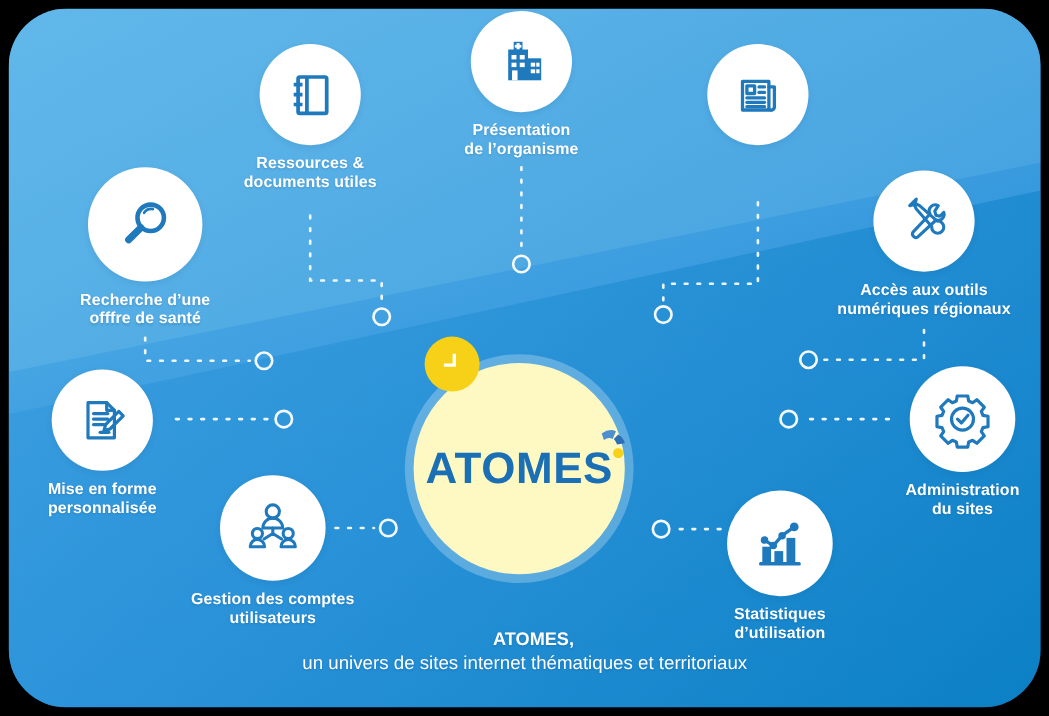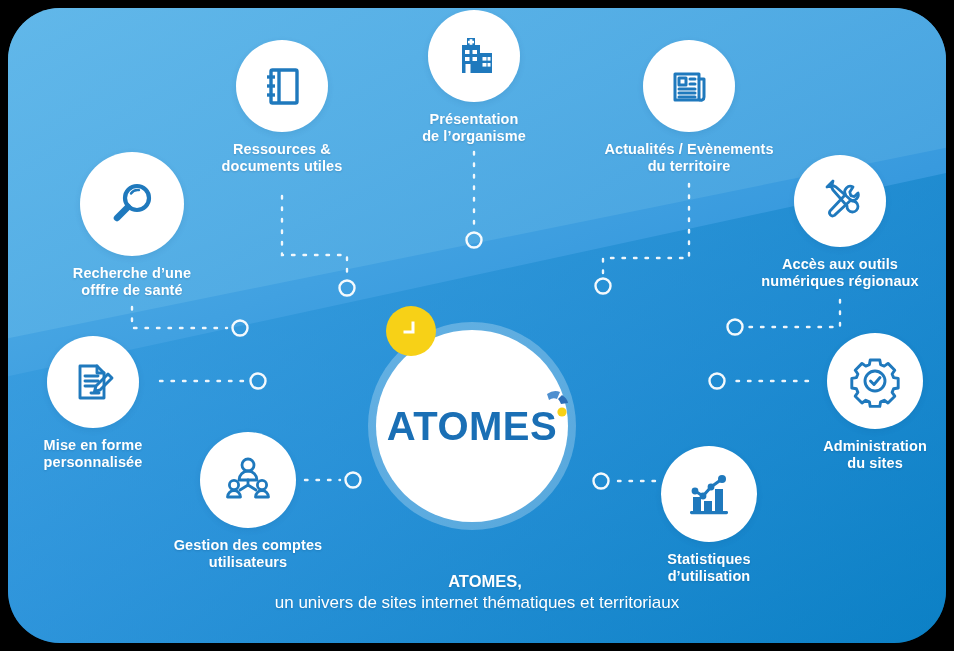--- a/index.html
+++ b/index.html
@@ -43,21 +43,21 @@
     font-size:14.5px;line-height:1.18;font-weight:600;
     letter-spacing:.1px;text-shadow:0 1px 2px rgba(0,50,90,.20);
     white-space:pre-line;
   }
   #centerHalo{
     position:absolute;left:368px;top:322px;width:208px;height:208px;
     border-radius:50%;background:rgba(255,255,255,.26);
   }
   #centerDisc{
     position:absolute;left:376px;top:330px;width:192px;height:192px;
-    border-radius:50%;background:#ffffff;
+    border-radius:50%;background:#fef9c3;
     display:flex;align-items:center;justify-content:center;
   }
   #logoWrap{position:relative;display:flex;align-items:center;}
   #logoText{
     font-size:40px;font-weight:700;color:#1a6fb5;letter-spacing:.5px;
     font-family:"Liberation Sans",sans-serif;
   }
   #logoDots{position:absolute;right:-18px;top:-18px;width:34px;height:46px;}
   #badge{
     position:absolute;left:386px;top:306px;width:50px;height:50px;
@@ -167,22 +167,20 @@
           <path d="M35 18 h5 v18 a3 3 0 0 1 -5 2.4"></path>
           <rect x="15" y="17" width="7" height="7"></rect>
           <line x1="26" y1="18" x2="31" y2="18"></line>
           <line x1="26" y1="23" x2="31" y2="23"></line>
           <line x1="15" y1="28" x2="31" y2="28"></line>
           <line x1="15" y1="32" x2="31" y2="32"></line>
           <line x1="15" y1="36" x2="31" y2="36"></line>
         </g>
       </svg>
     </div>
-    <div class="cap">Actualités / Evènements
-du territoire</div>
   </div>
 
   <div class="node" style="left:752px;top:155px;width:176px;">
     <div class="bubble" style="width:92px;height:92px;">
       <svg width="52" height="52" viewBox="0 0 52 52">
         <g stroke="#1f79bd" stroke-width="2.8" fill="none" stroke-linejoin="round" stroke-linecap="round">
           <path d="M13 12 l4 -1 l2 4 l14 16 a5.5 5.5 0 1 0 5 -5 l-16 -14 l-4 -2 l1 -4 z" transform="rotate(0 26 26)"></path>
           <path d="M39 12 a5.5 5.5 0 0 0 -7.5 7.5 L16 36 a3.2 3.2 0 0 0 4.4 4.4 L37 25 a5.5 5.5 0 0 0 7 -7 l-3.6 3.6 l-3.6 -1 l-1 -3.6 z"></path>
         </g>
       </svg>

